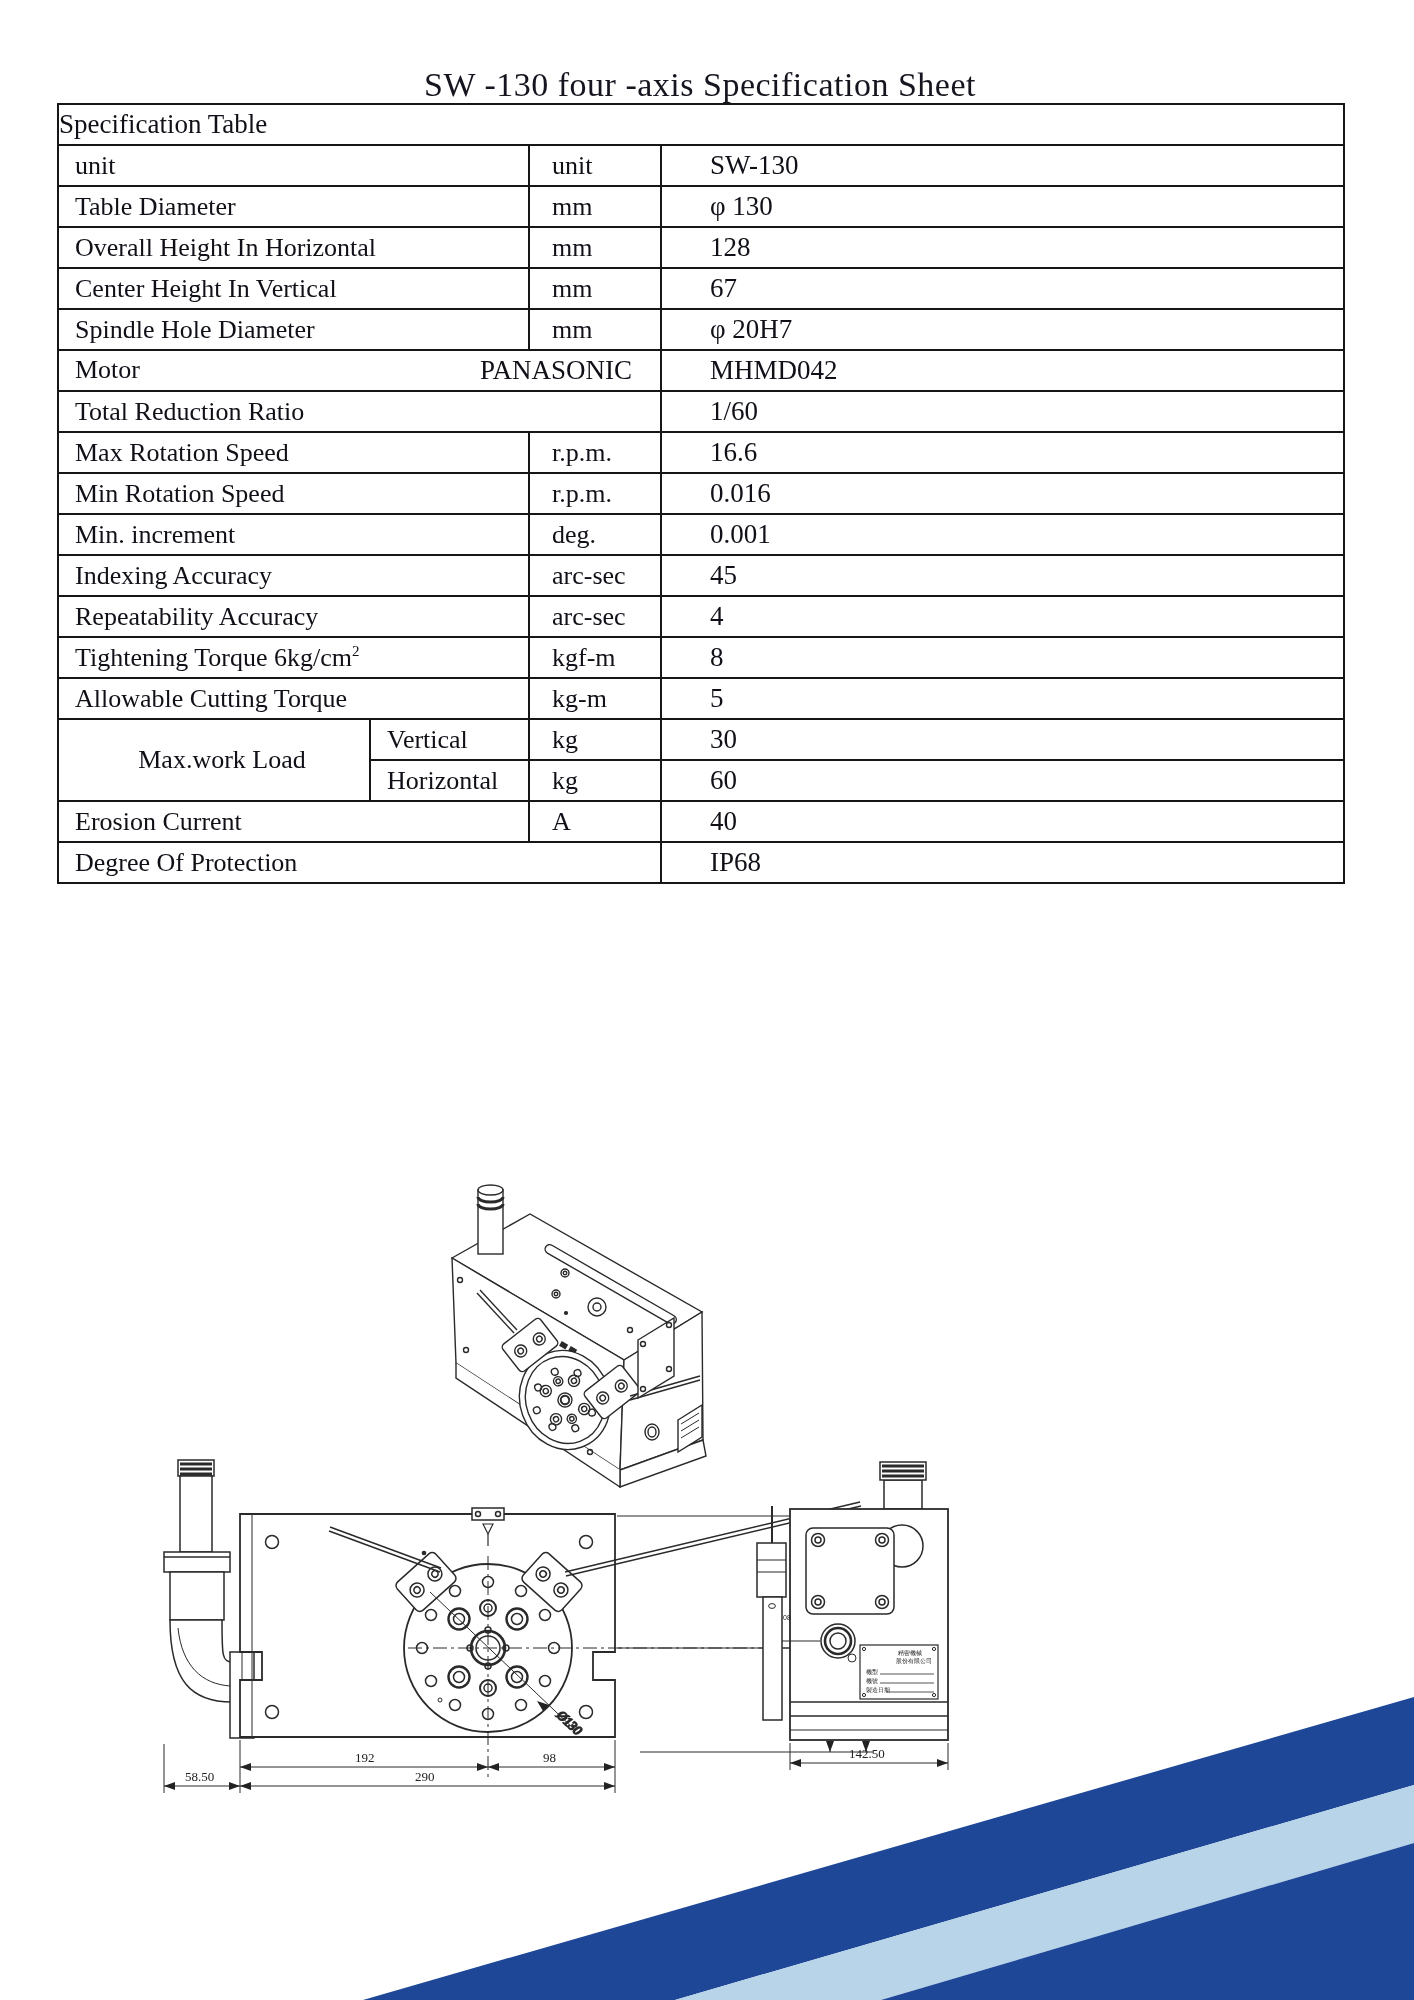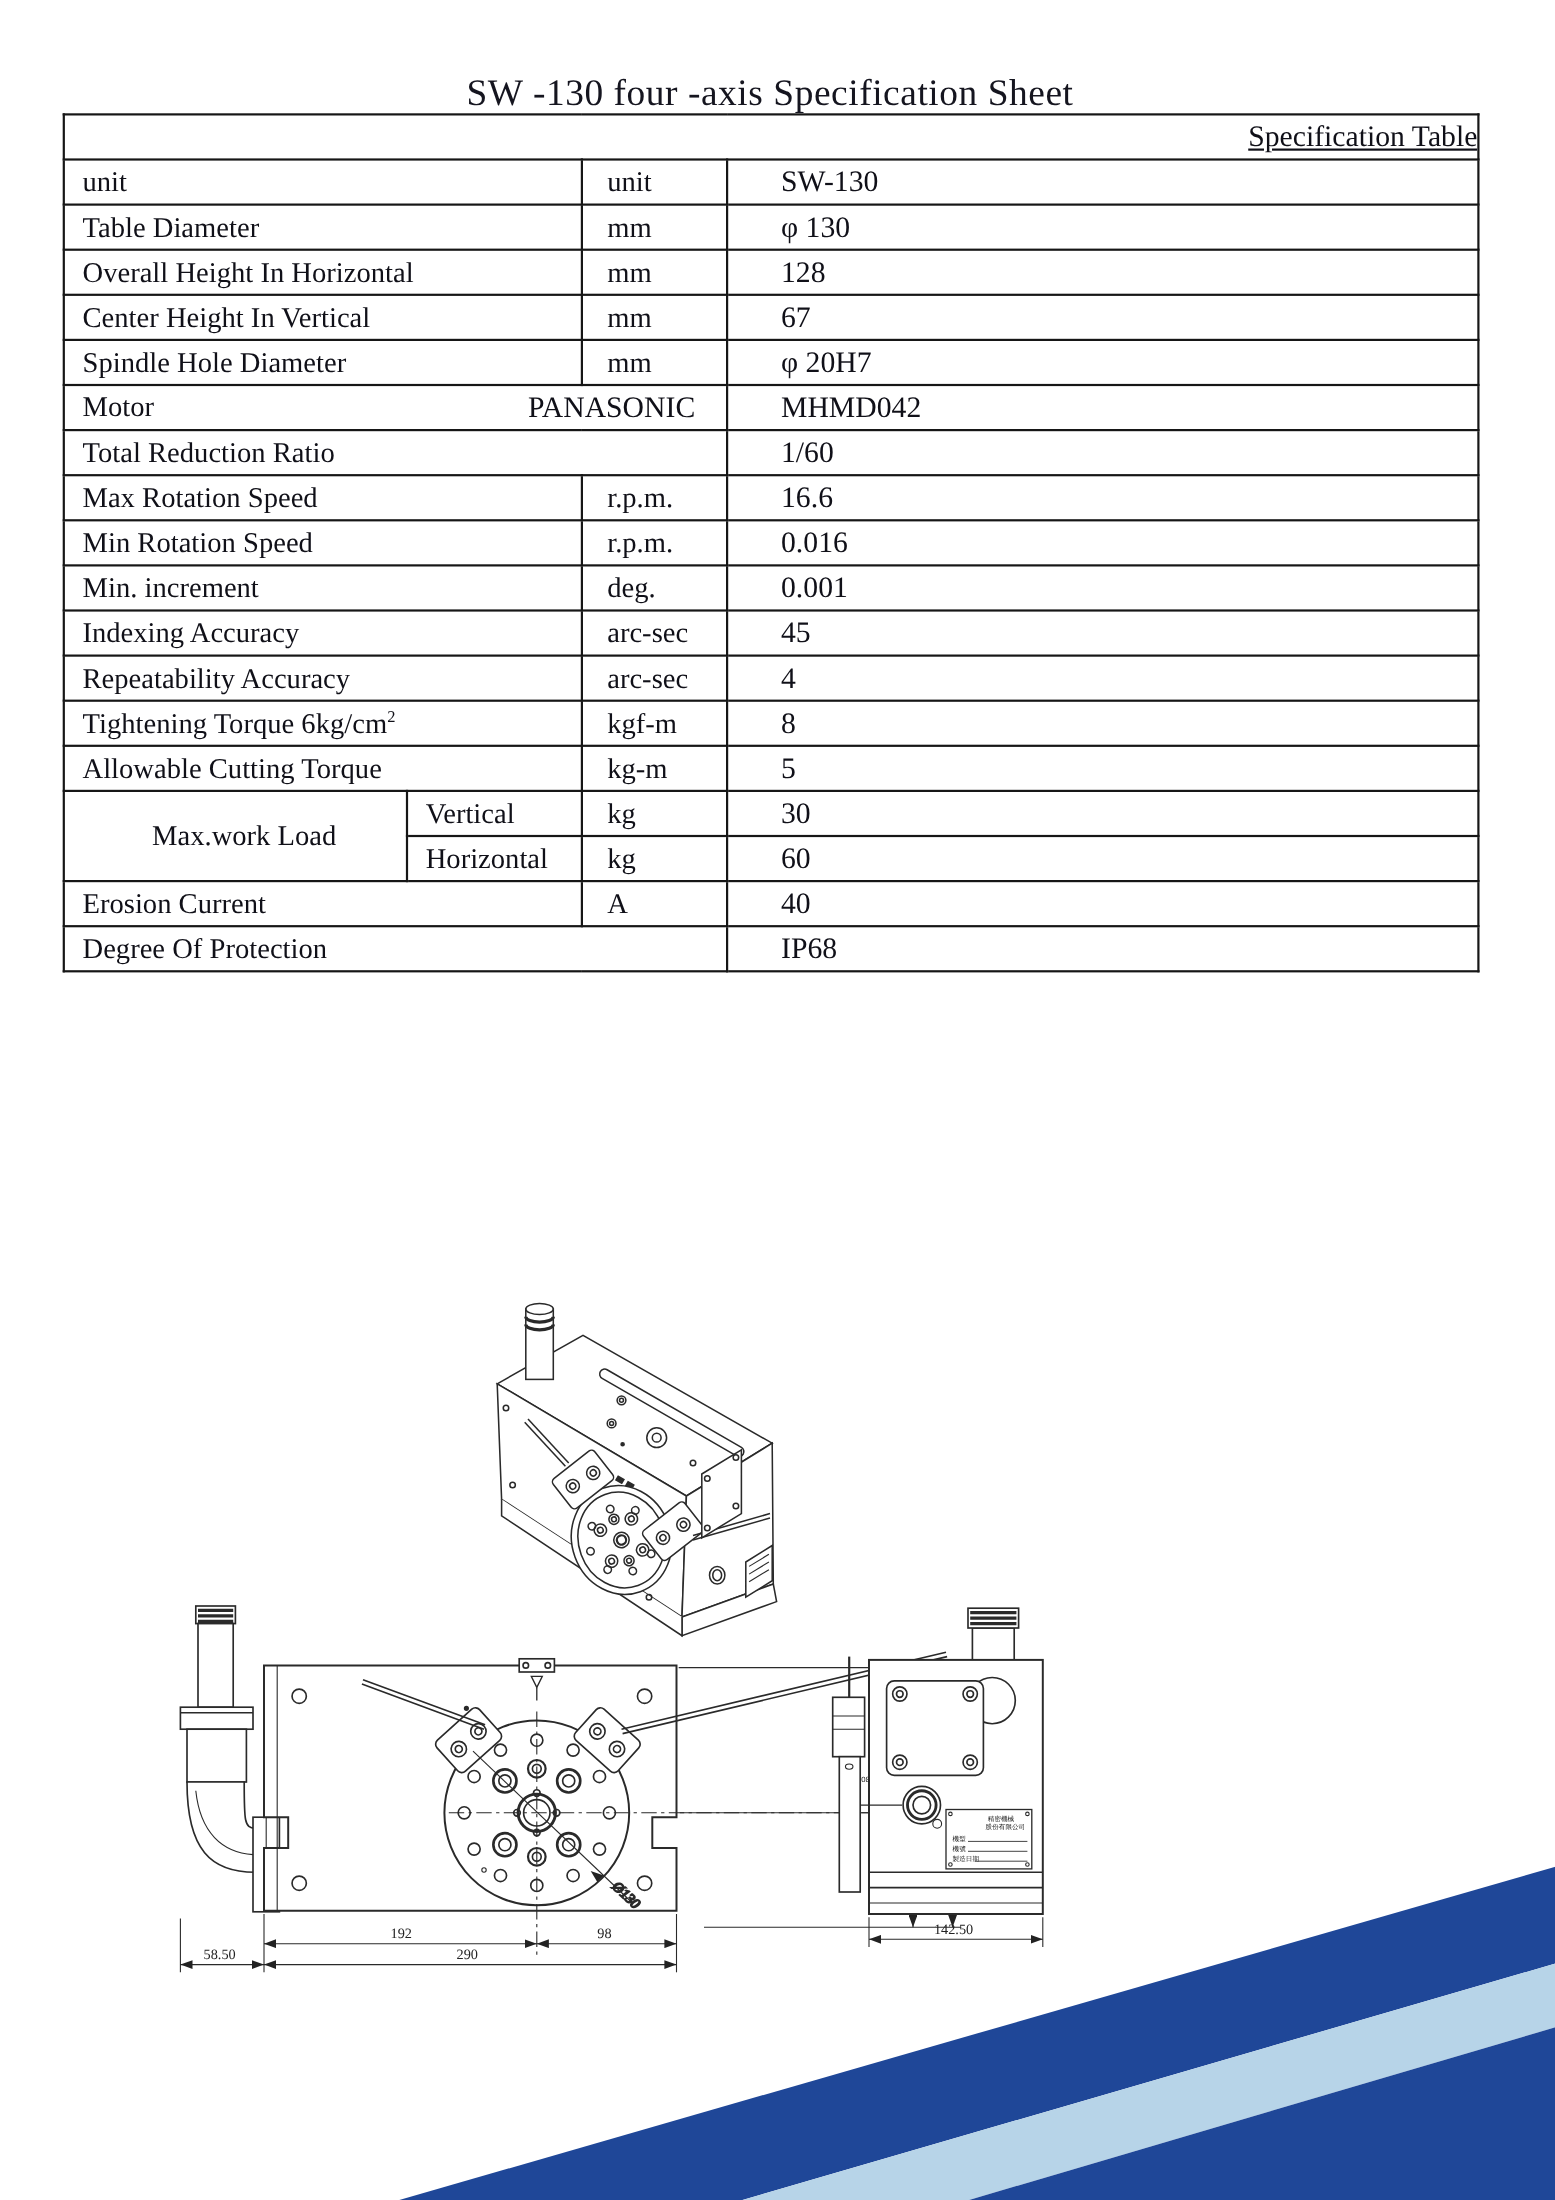--- a/index.html
+++ b/index.html
@@ -4,21 +4,21 @@
 <style>
   html,body{margin:0;padding:0;background:#ffffff;}
   #page{position:relative;width:1414px;height:2000px;background:#ffffff;overflow:hidden;
         font-family:"Liberation Serif", serif;color:#111;}
   #doc-title{position:absolute;top:66px;left:57px;width:1286px;text-align:center;
              font-size:34px;color:#15151f;letter-spacing:0.5px;}
   table.spec{position:absolute;top:103px;left:57px;width:1286px;height:779px;
              border-collapse:collapse;table-layout:fixed;font-size:26px;color:#101018;}
   table.spec td{border:2px solid #161616;padding:0 0 0 16px;vertical-align:middle;
                 overflow:hidden;white-space:nowrap;}
-  table.spec td.hdr{text-align:right;font-size:27px;padding:0;height:37px;text-decoration:underline;}
+  table.spec td.hdr{text-align:left;font-size:27px;padding:0;height:37px;}
   table.spec tr{height:41px;}
   table.spec td.unit{padding-left:22px;}
   table.spec td.val{padding-left:48px;font-size:27px;}
   table.spec td.merged-brand{padding-right:28px;}
   .brandwrap{display:flex;justify-content:space-between;align-items:flex-start;}
   .brand{font-size:27px;}
   table.spec td.group{text-align:center;padding-left:16px;}
   sup{font-size:15px;vertical-align:super;line-height:0;}
   #dwg{position:absolute;left:0;top:0;width:1414px;height:2000px;pointer-events:none;}
   text.dim{font-family:"Liberation Serif", serif;font-size:13px;fill:#222;}

